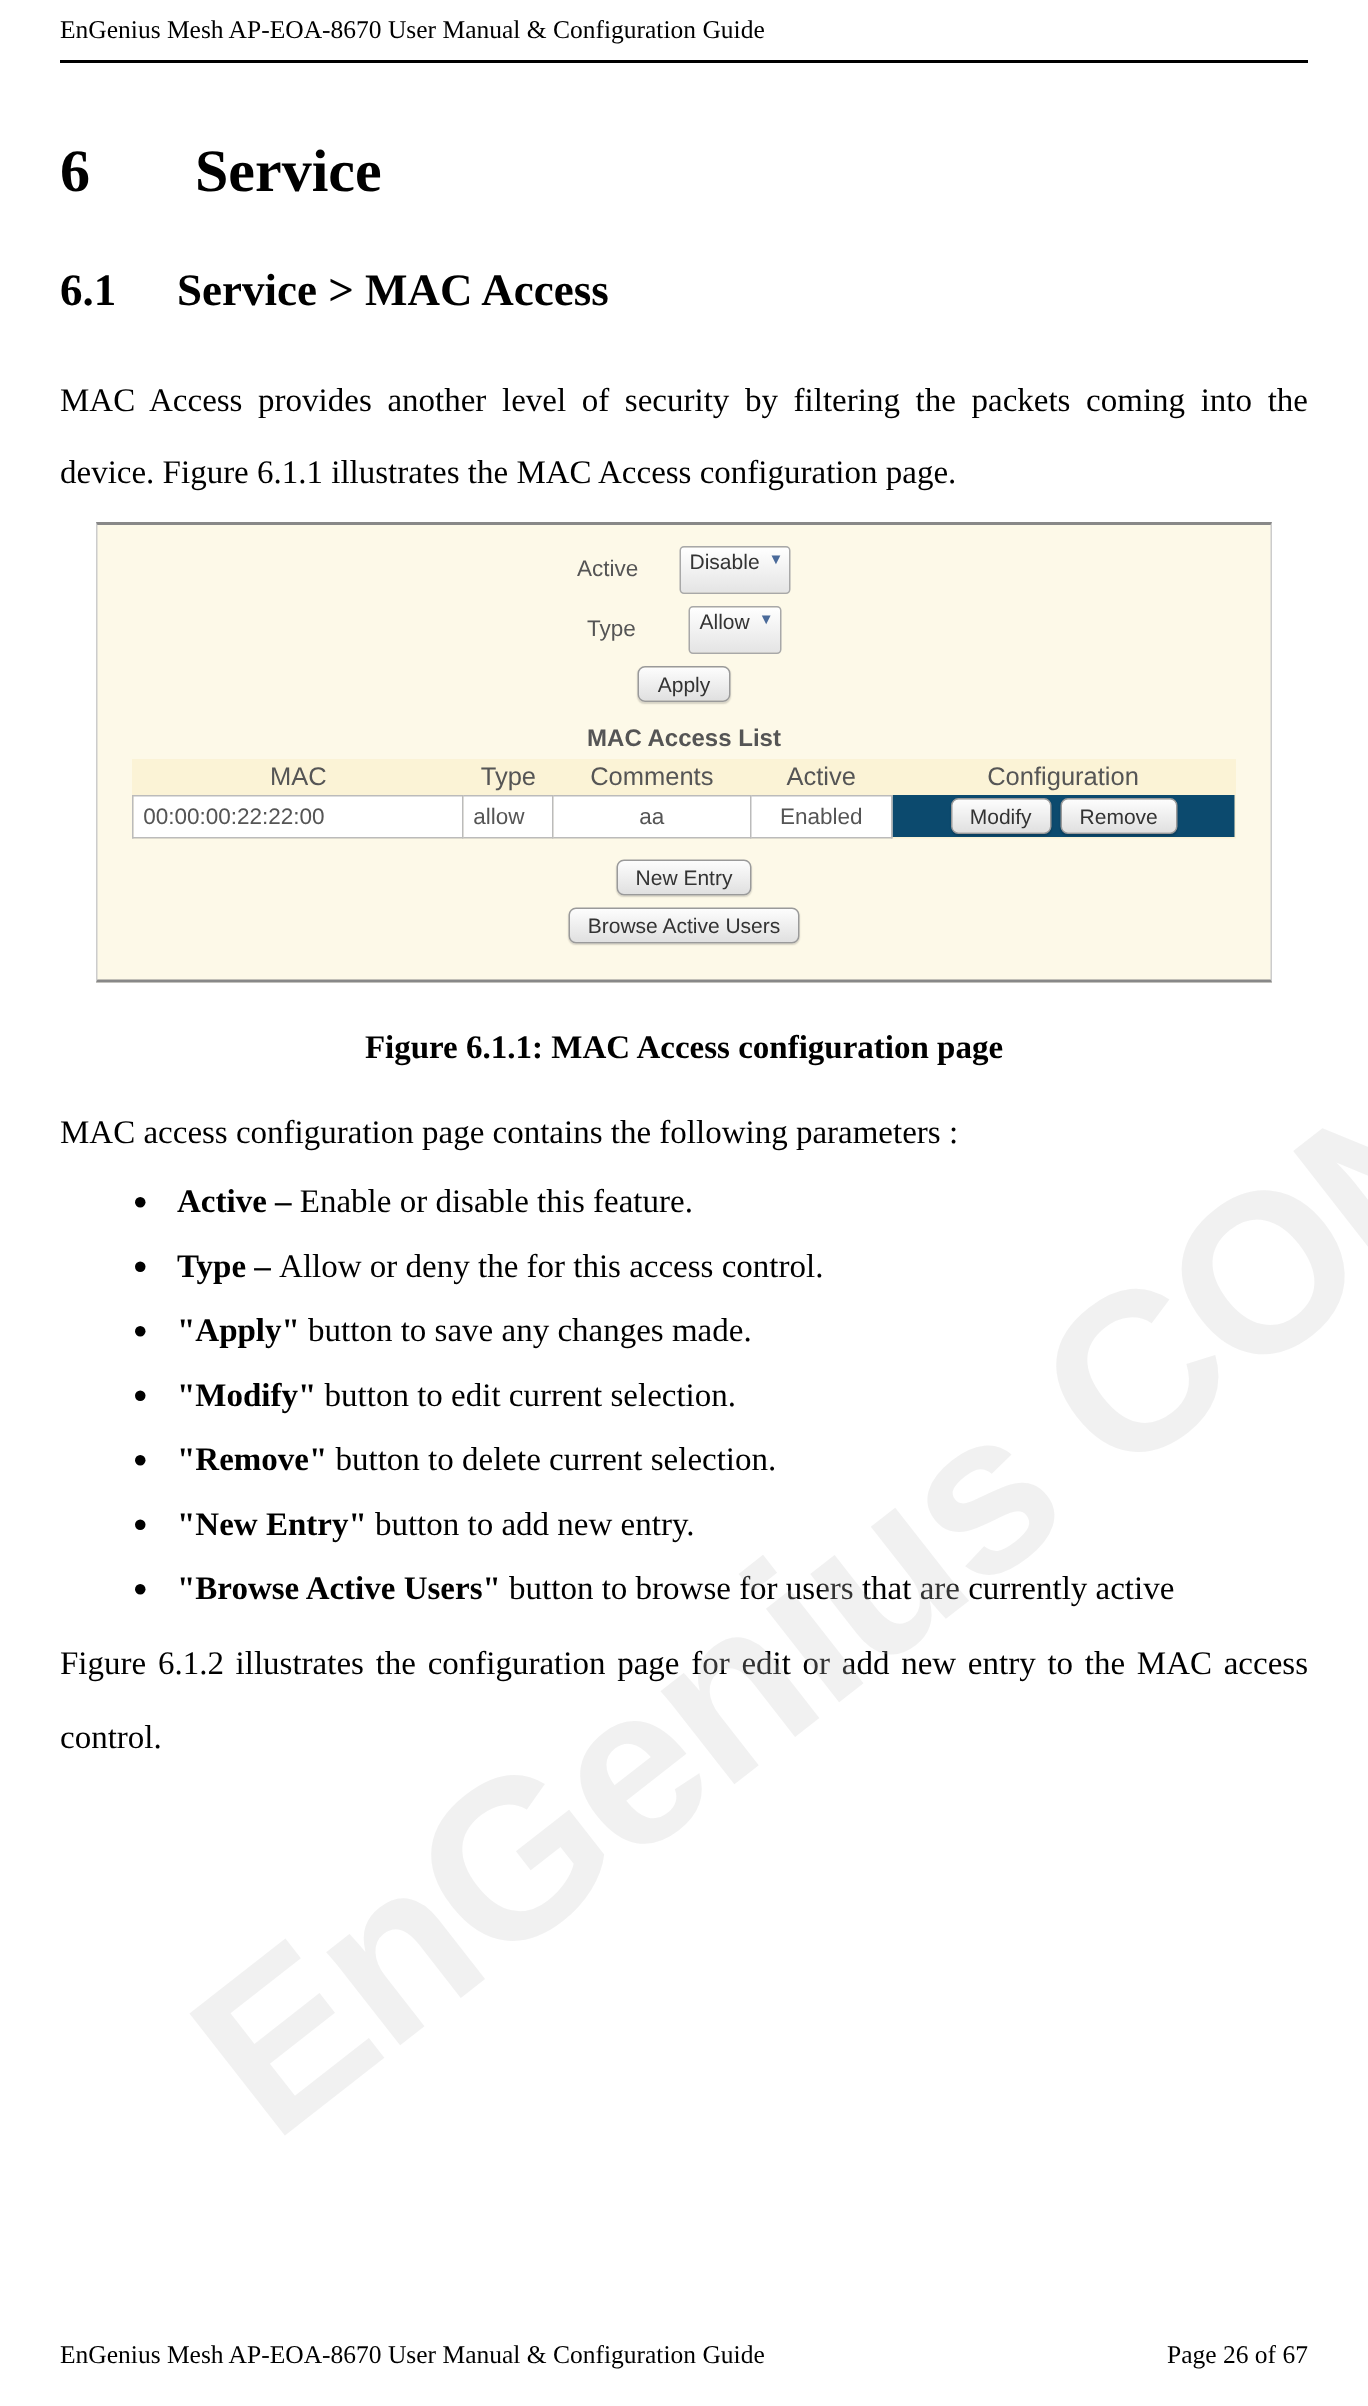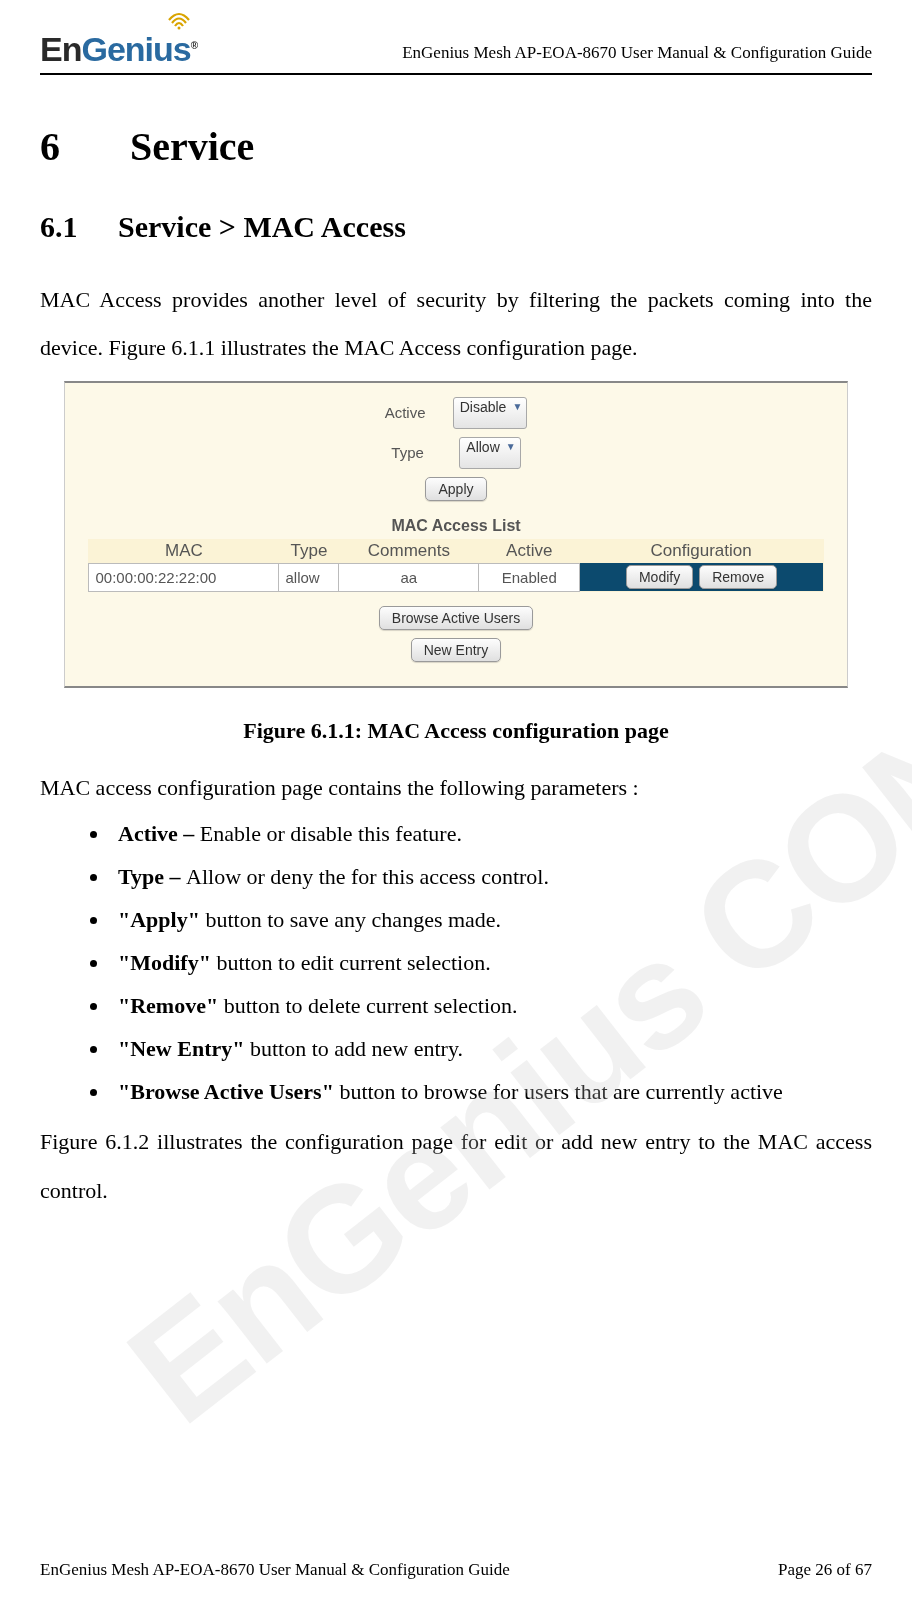--- a/index.html
+++ b/index.html
@@ -147,21 +147,21 @@
     }
     .mac-table td {
       border: 1px solid #bbb;
       padding: 2px 6px;
       font-size: 15px;
       text-align: center;
       background: #fff;
       color: #555;
       height: 26px;
     }
-    .mac-table td.mac { text-align: left; width: 190px; }
+    .mac-table td.mac { text-align: left; width: 220px; }
     .mac-table td.type { width: 60px; text-align: left;}
     .mac-table td.cfg { background: #0c4a6e; border: none; }
     .cfg-btns { display: inline-flex; gap: 6px; }
     .figure-caption {
       text-align: center;
       font-weight: bold;
       font-size: 22px;
       margin: 30px 0 24px 0;
     }
     p.intro {
@@ -189,31 +189,20 @@
       justify-content: space-between;
       font-size: 17px;
     }
   </style>
 </head>
 <body>
 
 <div class="watermark">EnGenius CONFIDENTIAL</div>
 
 <div class="header">
-  <div class="logo">
-    <svg class="logo-wifi" viewBox="0 0 24 20">
-      <path d="M2 10 Q12 -2 22 10" stroke="#d9a400" stroke-width="2.2" fill="none"></path>
-      <path d="M5 13 Q12 4 19 13" stroke="#d9a400" stroke-width="2.2" fill="none"></path>
-      <path d="M8 16 Q12 10 16 16" stroke="#d9a400" stroke-width="2.2" fill="none"></path>
-      <circle cx="12" cy="18" r="1.5" fill="#d9a400"></circle>
-    </svg>
-    <span class="logo-text">
-      <span>En</span><span class="g">Genius</span><span class="reg">®</span>
-    </span>
-  </div>
   <div class="header-title">EnGenius Mesh AP-EOA-8670 User Manual &amp; Configuration Guide</div>
 </div>
 
 <h1 class="chapter">
   <span class="num">6</span><span>Service</span>
 </h1>
 
 <h2 class="section">
   <span class="num">6.1</span><span>Service &gt; MAC Access</span>
 </h2>
@@ -255,25 +244,25 @@
       <td>Enabled</td>
       <td class="cfg">
         <span class="cfg-btns">
           <span class="ui-button">Modify</span>
           <span class="ui-button">Remove</span>
         </span>
       </td>
     </tr>
   </tbody>
     </table>
+  <div class="fig-row">
+    <span class="ui-button">New Entry</span>
+  </div>
   <div class="fig-row" style="margin-top:6px;">
     <span class="ui-button">Browse Active Users</span>
-  </div>
-  <div class="fig-row">
-    <span class="ui-button">New Entry</span>
   </div>
 </div>
 
 <div class="figure-caption">Figure 6.1.1: MAC Access configuration page</div>
 
 <p class="intro">MAC access configuration page contains the following parameters :</p>
 
 <ul class="params">
   <li><b>Active – </b><span>Enable or disable this feature.</span></li>
   <li><b>Type – </b><span>Allow or deny the for this access control.</span></li>

